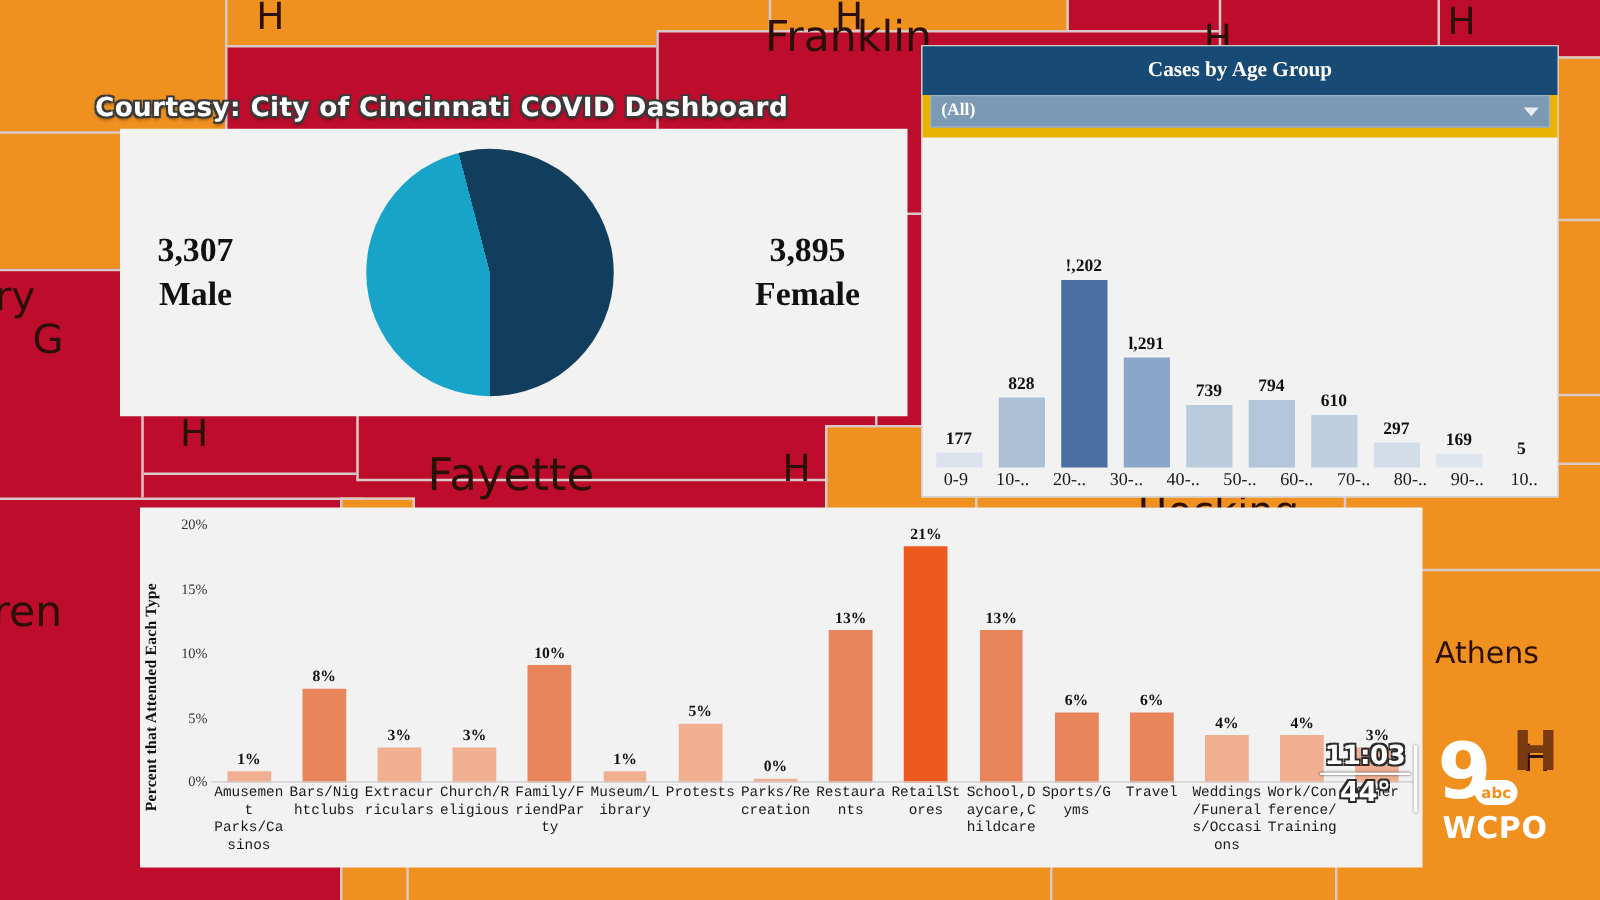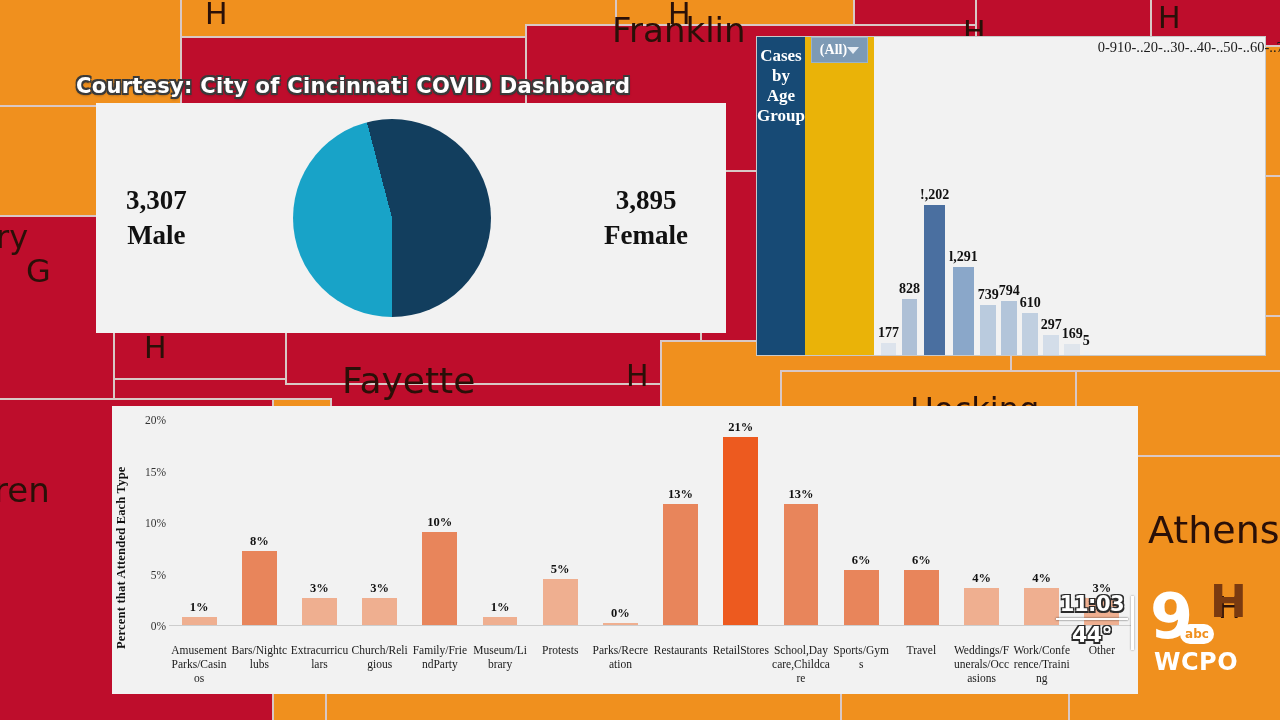--- a/index.html
+++ b/index.html
@@ -47,24 +47,24 @@
     font-weight:bold; font-size:27px; color:#111;
     text-align:center; line-height:1.28;
   }
   #pie-male-label { margin-left:30px; }
   #pie-female-label { margin-right:38px; }
   #pie-wrap { position:relative; width:198px; height:198px; flex:0 0 auto; margin-left:-6px;}
   #pie-circle { width:198px; height:198px; border-radius:50%; }
 
   
   #age-panel {
-    position:absolute; left:737px; top:36px; width:510px; height:320px;
+    position:absolute; left:737px; top:36px; width:510px; height:362px;
     background:#F2F2F2; z-index:25;
     border:1px solid #c9c9c9;
-    display:flex; flex-direction:row;margin-left:19px;
+    display:flex; flex-direction:column;
   }
   #age-header {
     background:#174A75; color:#fff; text-align:center;
     font-family:"Liberation Serif", serif;
     font-weight:bold; font-size:17px;
     padding:9px 0 10px 0;
   }
   #age-filter-zone { background:#eab308; padding:0 6px 8px 6px; }
   #age-filter {
     background:#7D9AB5; border:1px solid #9ab3c9;
@@ -112,22 +112,22 @@
     transform:translateY(-50%); white-space:nowrap;
   }
   #act-plot-area { flex:1; position:relative; padding-right:6px; }
   #act-bars { position:absolute; left:0; right:6px; top:14px; bottom:68px; display:flex; align-items:flex-end; }
   .act-col { flex:1 1 0; display:flex; flex-direction:column; align-items:center; justify-content:flex-end; height:100%; }
   .act-val { font-family:"Liberation Serif", serif; font-weight:bold; font-size:12.5px; color:#111; margin-bottom:2px; }
   .act-bar { width:58%; min-height:3px; }
   #act-axisline { position:absolute; left:0; right:6px; bottom:68px; height:1px; background:#cdcdcd; }
   #act-labels { position:absolute; left:0; right:6px; bottom:0; height:68px; display:flex; }
   .act-label {
-    flex:1 1 0; text-align:center; font-family:Liberation Serif, serif;
-    font-size:11.5px; color:#1a1a1a; line-height:1.22; padding:17px 1px 0 1px;
+    flex:1 1 0; text-align:center; font-family:Liberation Mono, monospace;
+    font-size:11.5px; color:#1a1a1a; line-height:1.22; padding:2px 1px 0 1px;
     word-break:break-word;
   }
 
   
   #timetemp {
     position:absolute; left:1046px; top:592px; z-index:60;
     text-align:center; width:92px;
     font-family:"DejaVu Sans", sans-serif; font-weight:bold;
     color:#ffffff;
     text-shadow:-1.5px -1.5px 0 #2c2c2c,1.5px -1.5px 0 #2c2c2c,-1.5px 1.5px 0 #2c2c2c,1.5px 1.5px 0 #2c2c2c;
@@ -184,21 +184,21 @@
   <div class="county c-red" style="left:-10px;top:398px;width:300px;height:330px;"></div>
   <div class="county c-org" style="left:272px;top:398px;width:60px;height:330px;"></div>
   <div class="county c-org" style="left:325px;top:690px;width:520px;height:45px;"></div>
   <div class="county c-org" style="left:780px;top:370px;width:300px;height:120px;"></div>
   <div class="county c-org" style="left:1075px;top:370px;width:215px;height:90px;"></div>
   <div class="county c-org" style="left:1060px;top:455px;width:230px;height:280px;"></div>
   <div class="county c-org" style="left:840px;top:480px;width:230px;height:255px;"></div>
   <div id="map-labels">
       <div class="county-label" style="left: 612px; top: 10px; font-size: 34px;">Franklin</div>
       <div class="county-label" style="left: 342px; top: 360px; font-size: 36px;">Fayette</div>
-      <div class="county-label" style="left: 1148px; top: 508px; font-size: 38px;">Athens</div>
+      <div class="county-label" style="left: 1148px; top: 508px; font-size: 24px;">Athens</div>
       <div class="county-label" style="left: 205px; top: -4px; font-size: 30px;">H</div>
       <div class="county-label" style="left: 668px; top: -4px; font-size: 30px;">H</div>
       <div class="county-label" style="left: 963px; top: 14px; font-size: 30px;">H</div>
       <div class="county-label" style="left: 1158px; top: 0px; font-size: 30px;">H</div>
       <div class="county-label" style="left: 144px; top: 330px; font-size: 30px;">H</div>
       <div class="county-label" style="left: 626px; top: 358px; font-size: 30px;">H</div>
       <div class="county-label" style="left: 138px; top: 192px; font-size: 30px;">H</div>
       <div class="county-label" style="left: -4px; top: 218px; font-size: 32px;">ry</div>
       <div class="county-label" style="left: 26px; top: 252px; font-size: 32px;">G</div>
       <div class="county-label" style="left: -6px; top: 470px; font-size: 34px;">ren</div>

